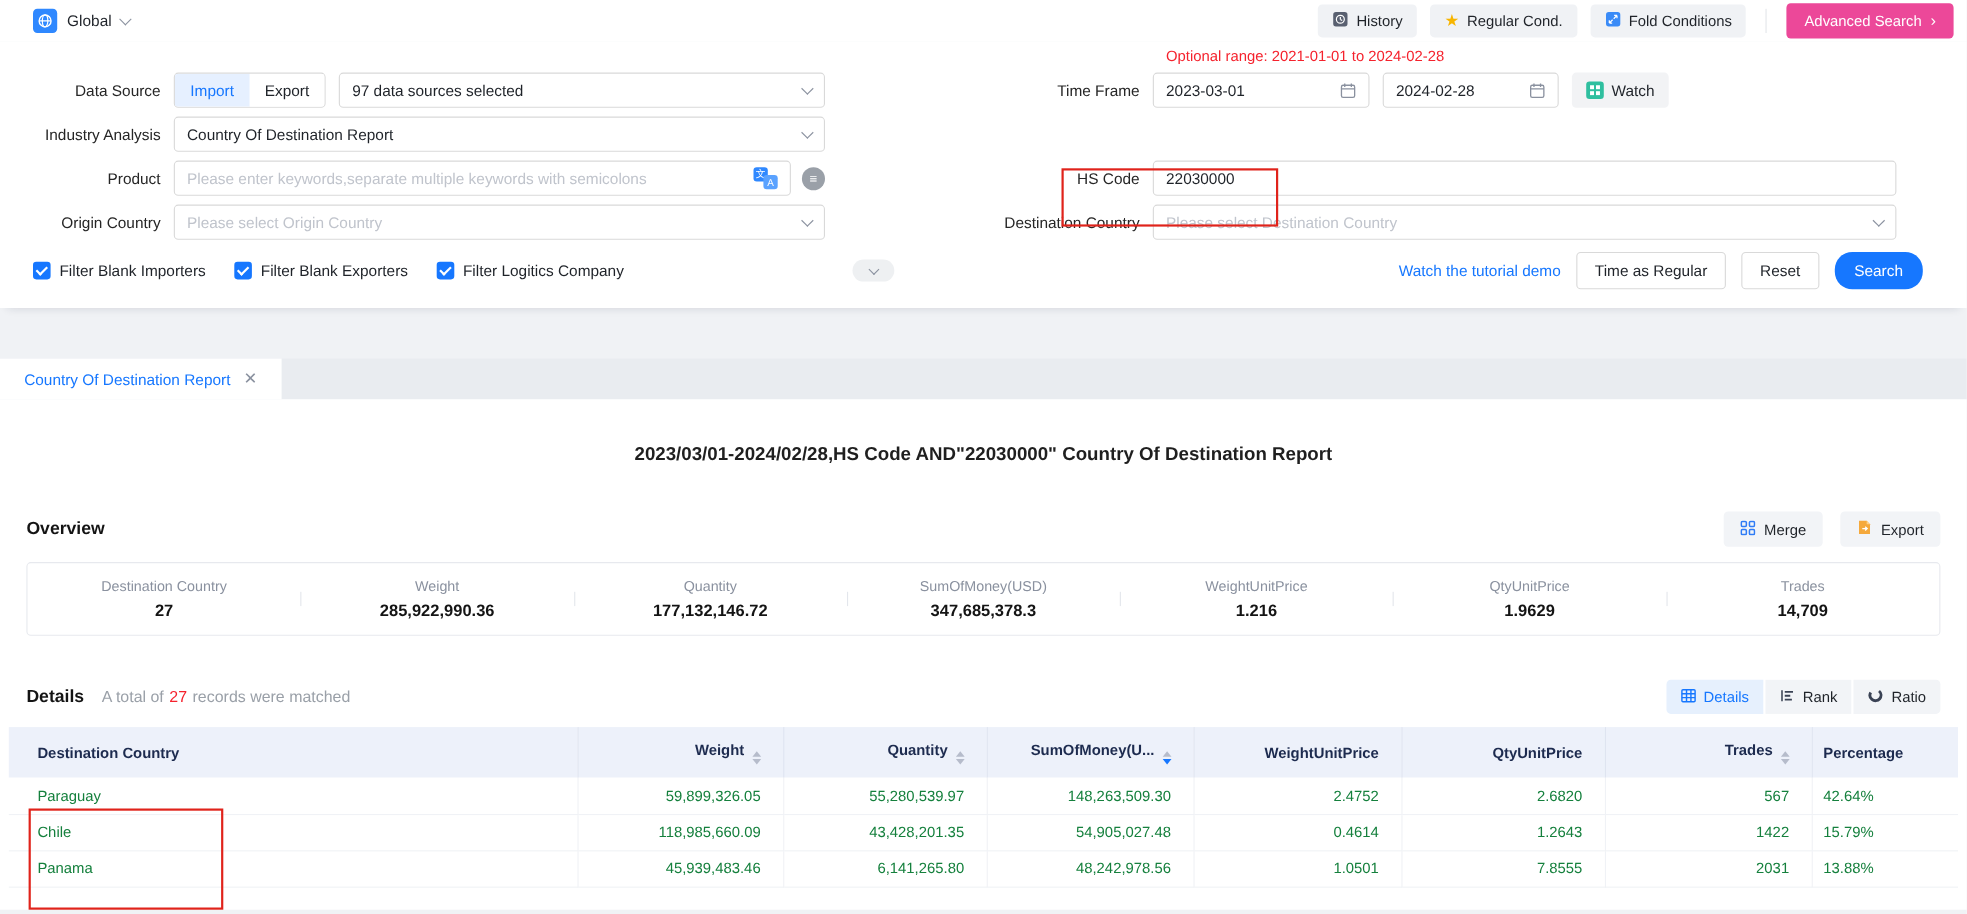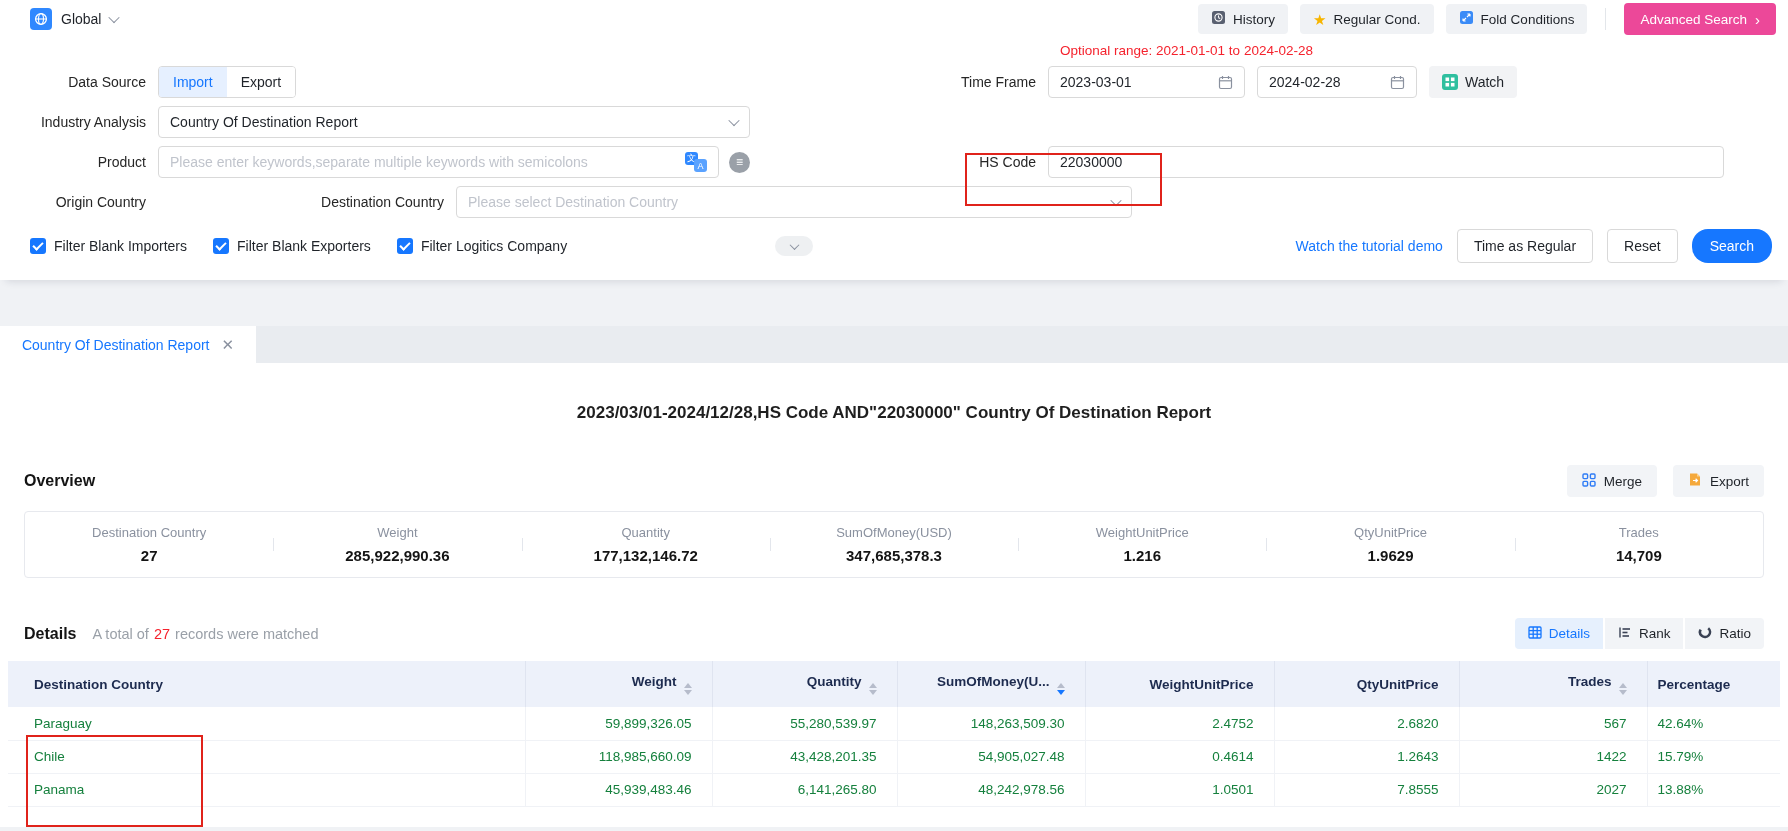--- a/index.html
+++ b/index.html
@@ -46,21 +46,21 @@
   .trans-icon .sq2 { right:0; bottom:0; width:13px; height:13px; background:#5aa2ff; }
   .ring-icon { width:21px; height:21px; border-radius:50%; background:#9aa0a8; color:#fff; display:flex; align-items:center; justify-content:center; margin-left:10px; flex:none; font-size:12px; line-height:1; }
 
   .filters-row { margin-top:6px; height:36px; display:flex; align-items:center; padding-left:30px; position:relative; }
   .cb-item { display:flex; align-items:center; gap:8px; margin-right:26px; cursor:pointer; }
   .cb-box { width:16px; height:16px; border-radius:3px; background:#1677ff; position:relative; flex:none; }
   .cb-box::after { content:""; position:absolute; left:5px; top:2px; width:4px; height:8px; border-right:2px solid #fff; border-bottom:2px solid #fff; transform:rotate(45deg); }
   .cb-label { font-size:14px; color:#1f2329; }
   .collapse-pill { position:absolute; left:775px; top:8px; width:38px; height:20px; background:#eef0f2; border:none; border-radius:10px; display:flex; align-items:center; justify-content:center; cursor:pointer; }
   .collapse-pill .chev { width:7px; height:7px; }
-  .form-actions { margin-left:auto; display:flex; align-items:center; gap:14px; padding-right:16px; }
+  .form-actions { margin-left:auto; display:flex; align-items:center; gap:14px; padding-right:40px; }
   .tutorial-link { font-size:14px; color:#1677ff; text-decoration:none; cursor:pointer; }
   .btn-plain { height:34px; background:#fff; border:1px solid #d9d9d9; border-radius:4px; padding:0 16px; font-size:14px; color:#1f2329; cursor:pointer; font-family:inherit; }
   .btn-primary { height:34px; background:#1677ff; border:none; border-radius:16px; padding:0 18px; font-size:14px; color:#fff; cursor:pointer; font-family:inherit; }
 
   
   .gap { height:46px; background:#f0f2f5; }
   .tabstrip { height:37px; background:#e9ecf0; display:flex; align-items:flex-end; }
   .tab { height:37px; width:256px; margin-left:0; background:#fff; display:flex; align-items:center; justify-content:center; gap:12px; font-size:14px; color:#1677ff; cursor:pointer; }
   .tab-close { color:#8a919f; font-size:15px; line-height:1; cursor:pointer; }
 
@@ -154,20 +154,24 @@
   <section class="form-panel">
     <div class="optional-range">Optional range:  2021-01-01 to 2024-02-28</div>
 
     <div class="form-row">
       <div class="lbl-left">Data Source</div>
       <div class="fld-left">
         <div class="seg">
           <button class="seg-btn on">Import</button>
           <button class="seg-btn">Export</button>
         </div>
+        <div class="ctl sources">
+          <span>97 data sources selected</span>
+          <span class="chev"></span>
+        </div>
       </div>
       <div class="lbl-right">Time Frame</div>
       <div class="fld-right">
         <div class="ctl date-input">
           <span>2023-03-01</span>
           <svg width="15" height="15" viewBox="0 0 15 15">
               <rect x="1.5" y="2.5" width="12" height="11" rx="1.5" fill="none" stroke="#8a919f" stroke-width="1.2"></rect>
               <line x1="1.5" y1="5.8" x2="13.5" y2="5.8" stroke="#8a919f" stroke-width="1.2"></line>
               <line x1="4.5" y1="1" x2="4.5" y2="4" stroke="#8a919f" stroke-width="1.2"></line>
               <line x1="10.5" y1="1" x2="10.5" y2="4" stroke="#8a919f" stroke-width="1.2"></line>
@@ -221,20 +225,26 @@
       <div class="lbl-right">HS Code</div>
       <div class="fld-right">
         <div class="ctl grow">
           <span>22030000</span>
         </div>
       </div>
     </div>
 
     <div class="form-row">
       <div class="lbl-left">Origin Country</div>
+      <div class="fld-left">
+        <div class="ctl grow">
+          <span class="ph">Please select Origin Country</span>
+          <span class="chev"></span>
+        </div>
+      </div>
       <div class="lbl-right">Destination Country</div>
       <div class="fld-right">
         <div class="ctl grow">
           <span class="ph">Please select Destination Country</span>
           <span class="chev"></span>
         </div>
       </div>
     </div>
 
     <div class="filters-row">
@@ -264,21 +274,21 @@
 
   <div class="gap"></div>
   <div class="tabstrip">
     <div class="tab">
       <span>Country Of Destination Report</span>
       <span class="tab-close">✕</span>
     </div>
   </div>
 
   <main class="content">
-    <h1 class="report-title">2023/03/01-2024/12/28,HS Code AND"22030000" Country Of Destination Report</h1>
+    <h1 class="report-title">2023/03/01-2024/02/28,HS Code AND"22030000" Country Of Destination Report</h1>
 
     <div class="overview-head">
       <span class="sec-title">Overview</span>
       <div class="head-btns">
         <button class="soft-btn">
           <span><svg width="14" height="14" viewBox="0 0 14 14">
                 <rect x="1" y="1" width="4.6" height="4.6" rx="1" fill="none" stroke="#2f7cf6" stroke-width="1.4"></rect>
                 <rect x="8.4" y="1" width="4.6" height="4.6" rx="1" fill="none" stroke="#2f7cf6" stroke-width="1.4"></rect>
                 <rect x="1" y="8.4" width="4.6" height="4.6" rx="1" fill="none" stroke="#2f7cf6" stroke-width="1.4"></rect>
                 <rect x="8.4" y="8.4" width="4.6" height="4.6" rx="1" fill="none" stroke="#2f7cf6" stroke-width="1.4"></rect>
@@ -417,21 +427,21 @@
           <td class="r">1422</td>
           <td class="p">15.79%</td>
         </tr>
         <tr>
           <td class="l">Panama</td>
           <td class="r">45,939,483.46</td>
           <td class="r">6,141,265.80</td>
           <td class="r">48,242,978.56</td>
           <td class="r">1.0501</td>
           <td class="r">7.8555</td>
-          <td class="r">2027</td>
+          <td class="r">2031</td>
           <td class="p">13.88%</td>
         </tr>
       </tbody>
     </table>
   </main>
 
   <div class="anno anno-hs"></div>
   <div class="anno anno-countries"></div>
 </div>
 

